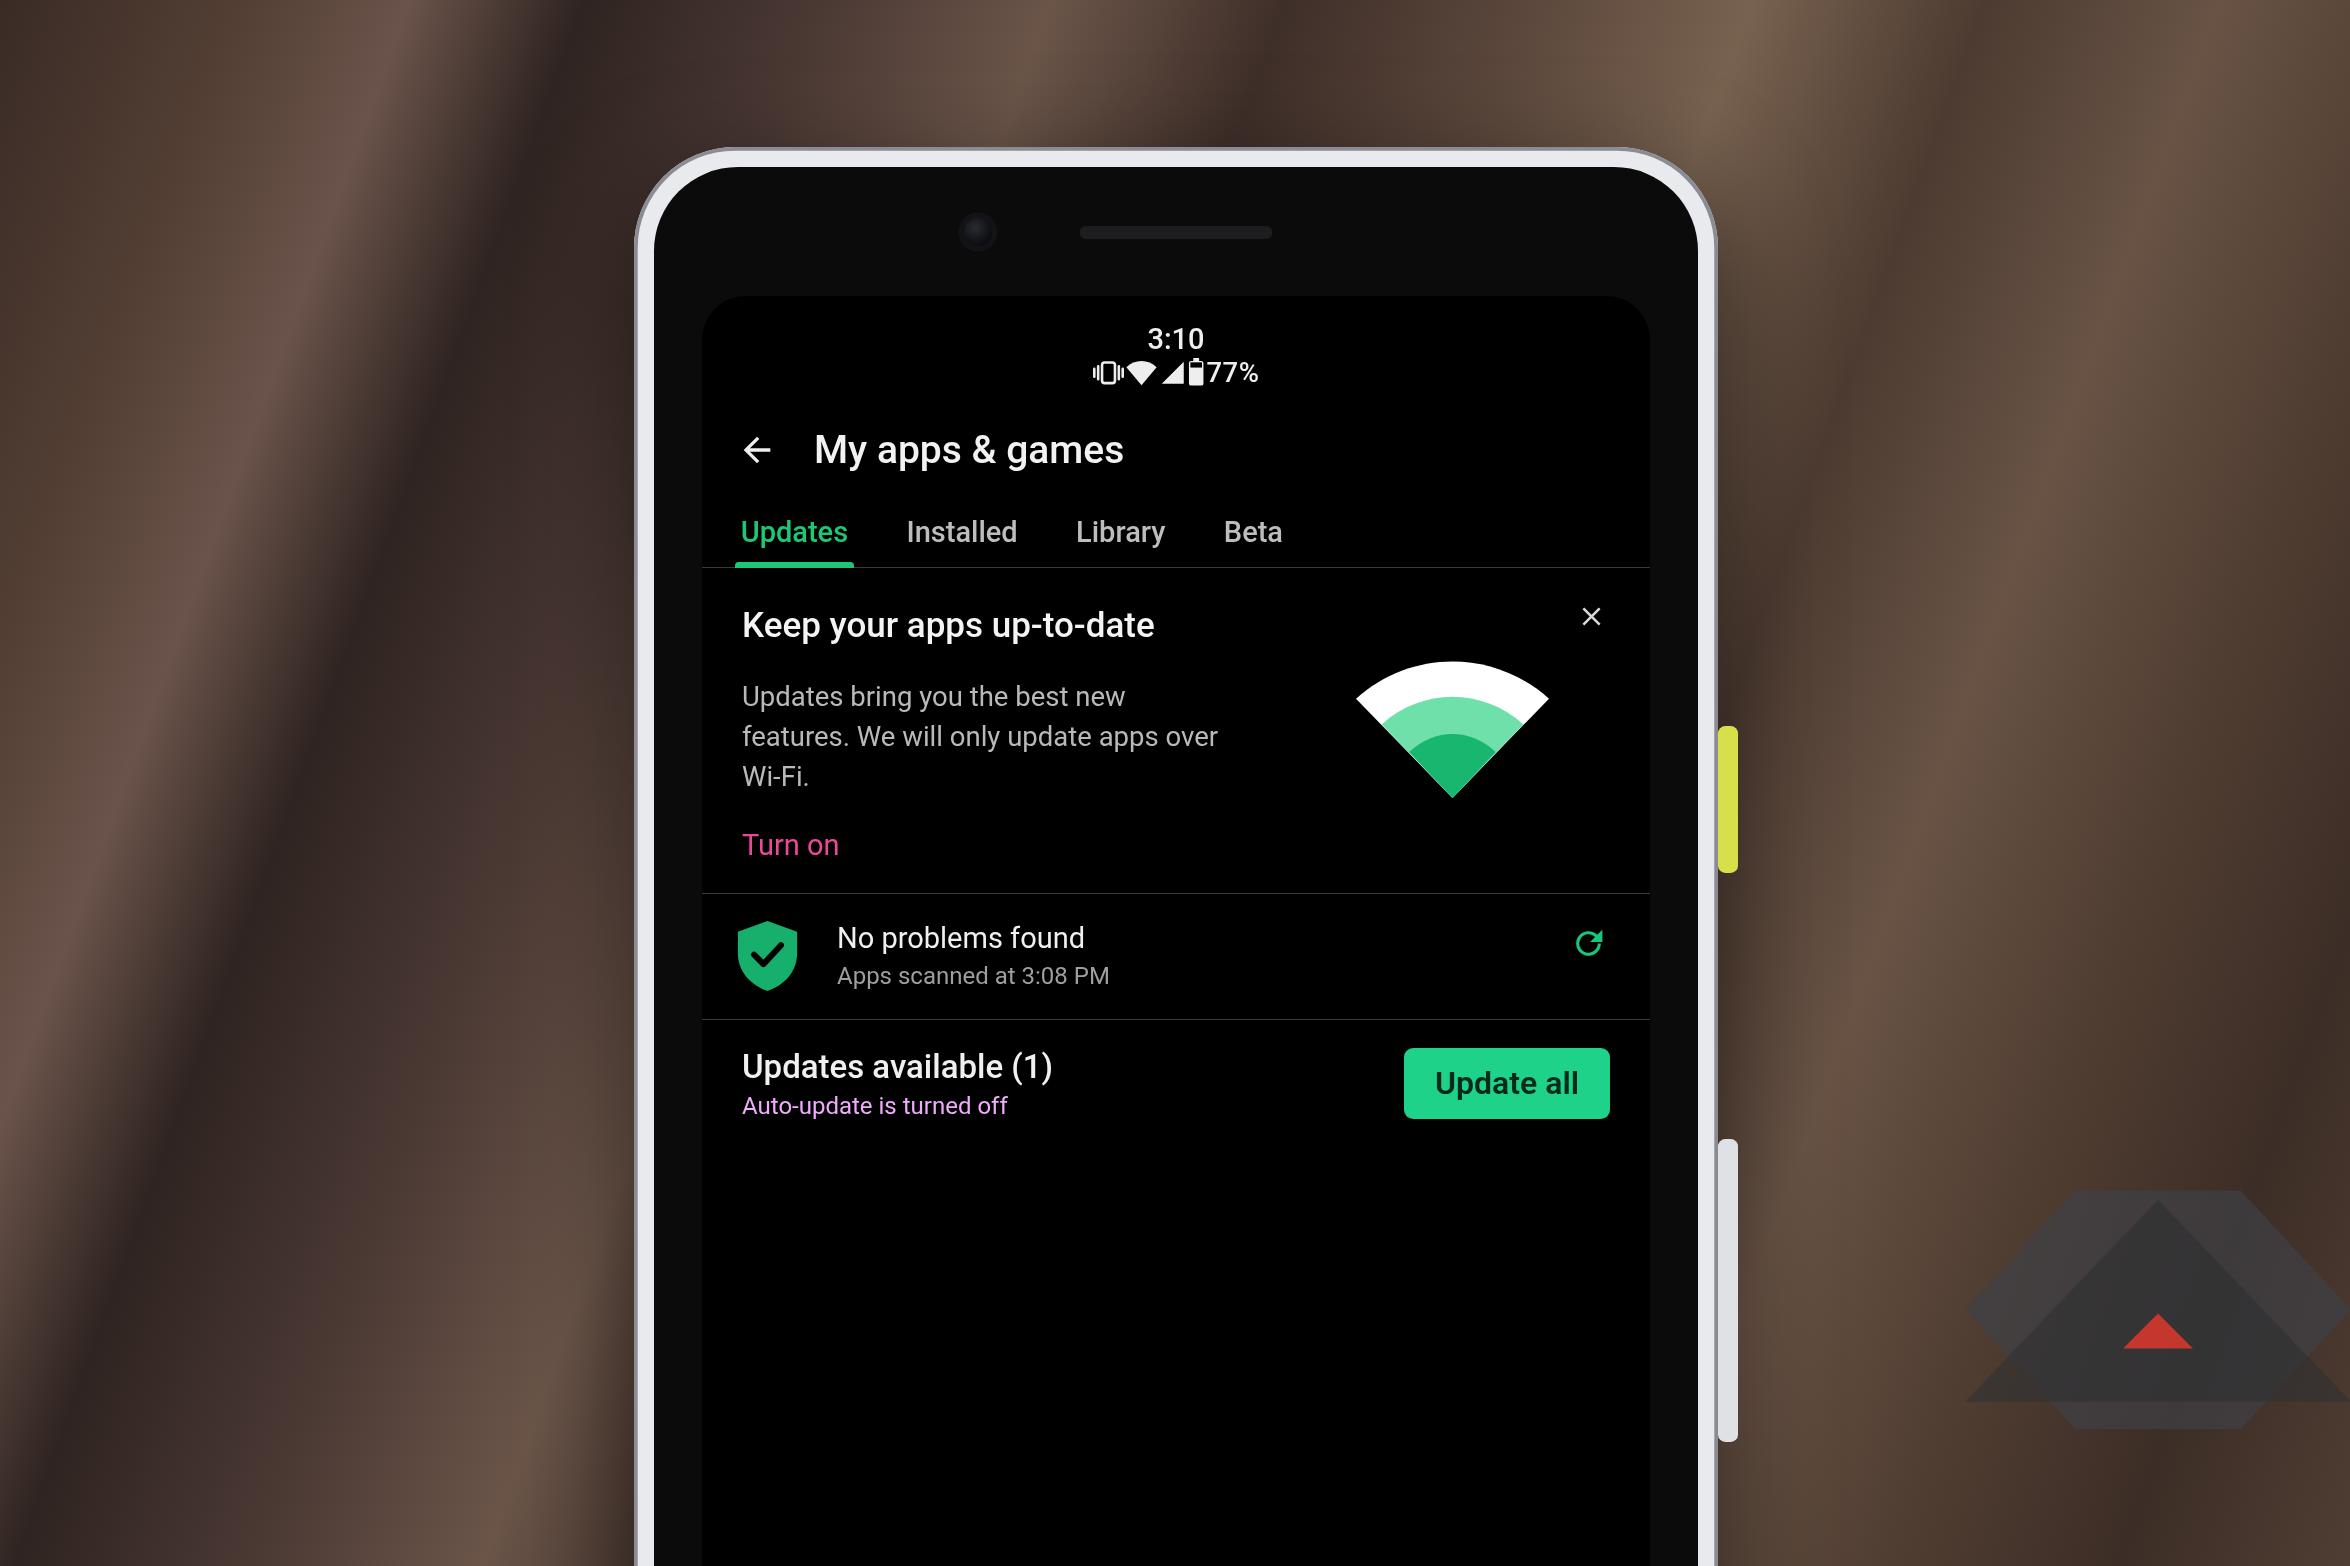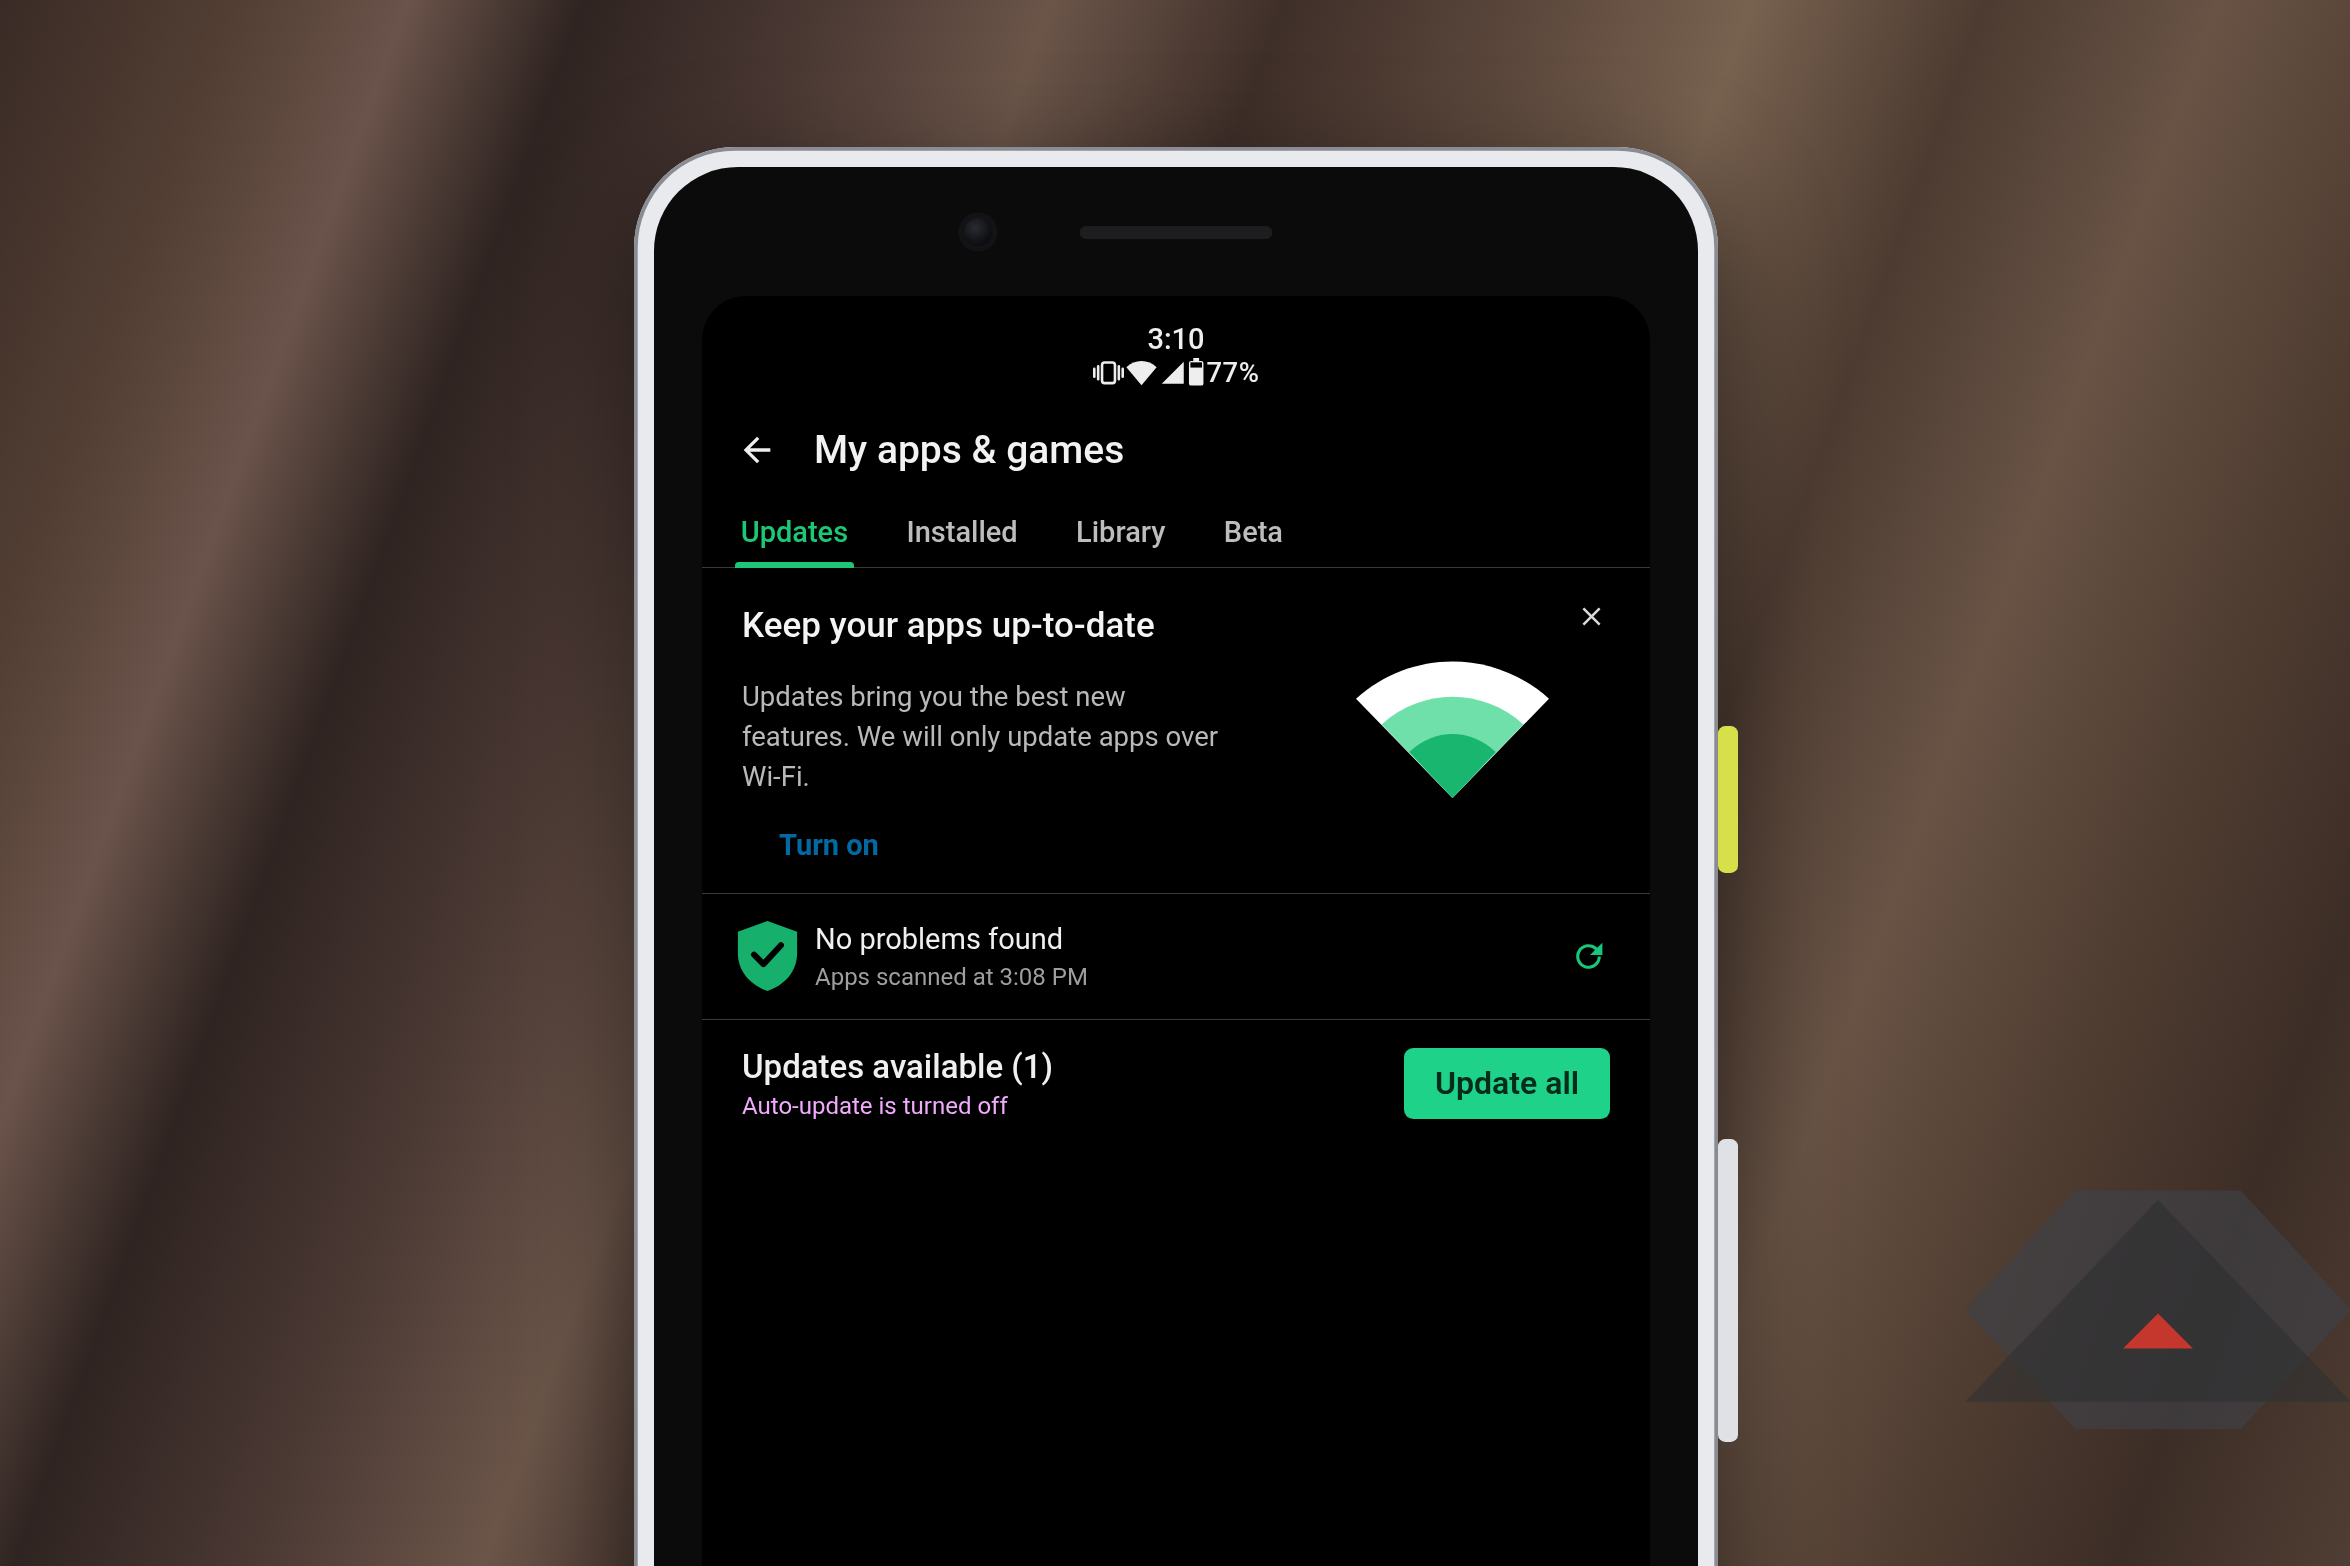--- a/index.html
+++ b/index.html
@@ -100,33 +100,33 @@
   }
 
   
   .card-update {
     padding: 37px 40px 31px 40px;
     border-bottom: 0.9px solid #3a3a3a;
     position: relative;
   }
   .card-update h2 { font-size: 35px; font-weight: 500; color: #f4f4f4; margin-bottom: 31px; }
   .card-update p  { font-size: 27.5px; line-height: 1.45; color: #b9b9b9; max-width: 496px; }
-  .card-update .turn-on { margin-top: 31px; color: #0369a1; font-size: 29px; font-weight: 700; margin-left: 37px; }
+  .card-update .turn-on { margin-top: 31px; color: #ec4899; font-size: 29px; font-weight: 400; }
   .card-update .close {
     position: absolute; top: 26px; right: 37px;
     width: 44px; height: 44px; display:flex;align-items:center;justify-content:center;
   }
   .wifi-fan {
     position: absolute; right: 101px; top: 92px;
     width: 193px; height: 138px;
   }
 
   
   .scan-row {
-    display: flex; align-items: center; gap: 17px;
+    display: flex; align-items: flex-start; gap: 39px;
     padding: 27.5px 40px 27.5px 35px;
     border-bottom: 0.9px solid #3a3a3a;
   }
   .shield { width: 61px; height: 70px; flex: 0 0 auto; }
   .scan-text .t1 { font-size: 29px; color: #f0f0f0; font-weight: 400; }
   .scan-text .t2 { font-size: 24px; color: #9e9e9e; margin-top: 7px; }
   .refresh { margin-left: auto; width: 44px; height: 44px; display:flex;align-items:center;justify-content:center; }
 
   
   .avail-row {

